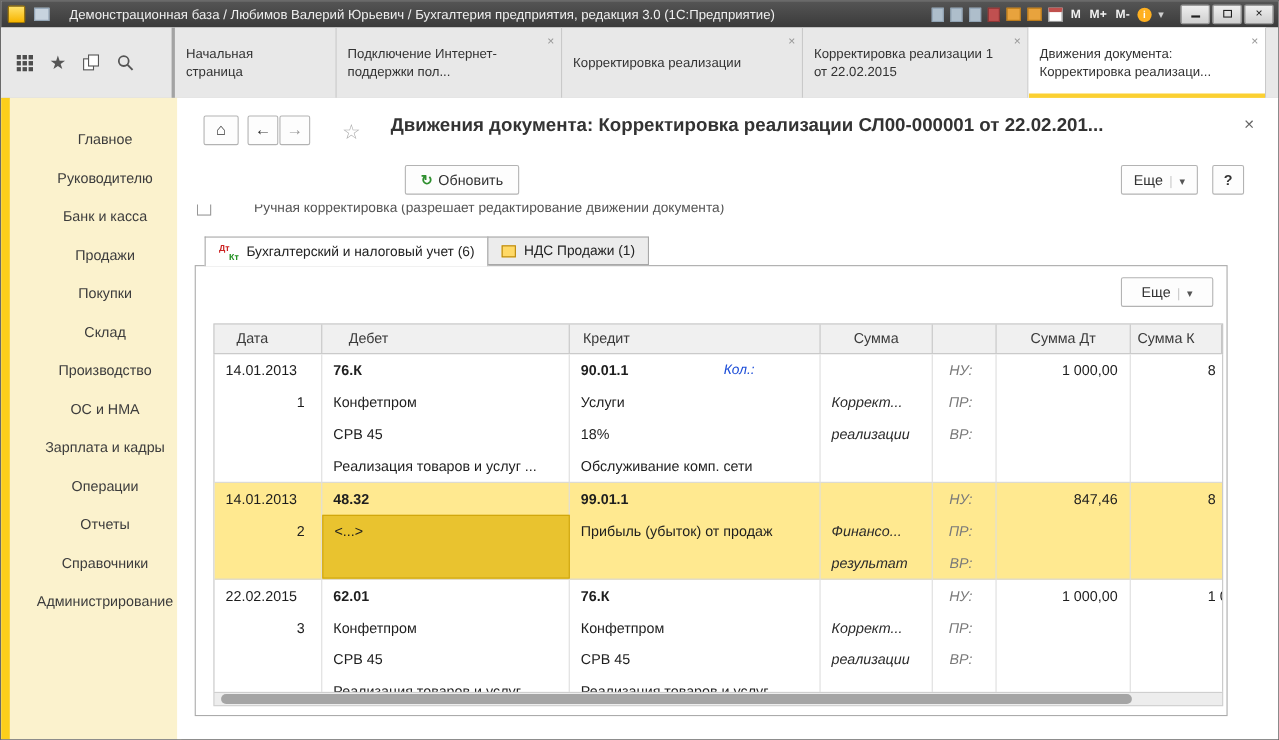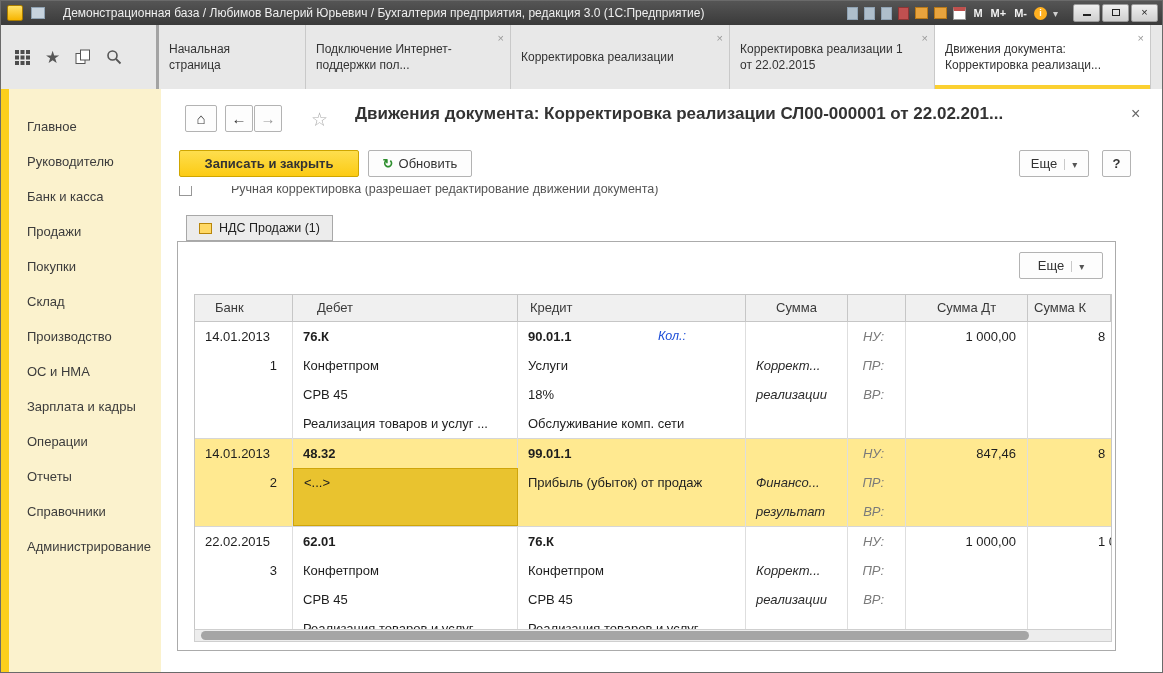--- a/index.html
+++ b/index.html
@@ -31,21 +31,21 @@
   .tabs{position:absolute;left:155px;top:0;height:64px;display:flex;}
   .tab{position:relative;height:64px;border-right:1px solid #c9c9c9;box-sizing:border-box;display:flex;align-items:center;padding:0 20px 0 10px;font-size:12px;color:#333;cursor:default;}
   .tab:first-child{border-left:3px solid #a3a3a3;}
   .tab .lbl{line-height:16px;max-height:33px;overflow:hidden;}
   .tab .x{position:absolute;top:8px;right:6px;font-size:11px;color:#999;line-height:1;}
   .tab.active{background:#fff;box-shadow:inset 0 -4px 0 #fbd031;}
   .w1{width:150px;} .w2{width:205px;} .w3{width:219px;} .w4{width:205px;} .w5{width:216px;}
 
   
   .stripe{position:absolute;left:0;top:88px;width:8px;bottom:0;background:#fccf1b;}
-  .sidebar{position:absolute;left:8px;top:88px;width:156px;bottom:0;background:#fbf2cd;border-right:1px solid #e8e0c0;box-sizing:border-box;padding-top:20px;}
+  .sidebar{position:absolute;left:8px;top:88px;width:156px;bottom:0;background:#fbf2cd;border-right:1px solid #e8e0c0;box-sizing:border-box;padding-top:20px;text-align:center;}
   .side-item{height:35px;line-height:35px;padding-left:18px;font-size:13px;color:#3c3c3c;white-space:nowrap;cursor:default;}
 
   
   .main{position:absolute;left:160px;top:88px;right:0;bottom:0;background:#fff;}
   .btn{position:absolute;box-sizing:border-box;background:#fdfdfd;border:1px solid #b3b3b3;border-radius:2px;text-align:center;font-size:13px;color:#333;cursor:default;}
   .home-btn{left:24px;top:16px;width:32px;height:27px;line-height:25px;font-size:15px;}
   .back-btn{left:64px;top:16px;width:28px;height:27px;line-height:25px;font-size:15px;font-weight:bold;color:#333;}
   .fwd-btn{left:93px;top:16px;width:28px;height:27px;line-height:25px;font-size:15px;color:#979797;}
   .nav-star{position:absolute;left:150px;top:19px;font-size:19px;color:#ababab;}
   .doc-title{position:absolute;left:194px;top:15px;width:760px;font-size:17px;font-weight:bold;color:#333;white-space:nowrap;overflow:hidden;}
@@ -200,51 +200,57 @@
   </div>
 
   <div class="main">
     <div class="btn home-btn"><span>⌂</span></div>
     <div class="btn back-btn"><span>←</span></div>
     <div class="btn fwd-btn"><span>→</span></div>
     <div class="nav-star">☆</div>
     <div class="doc-title">Движения документа: Корректировка реализации СЛ00-000001 от 22.02.201...</div>
     <div class="form-close">×</div>
 
-    <div class="btn save-btn">Записать и закрыть</div>
     <div class="btn refresh-btn">
       <span class="refresh-glyph">↻</span><span>Обновить</span>
     </div>
     <div class="btn more-btn">
       <span>Еще</span><span class="caret">▾</span>
     </div>
     <div class="btn help-btn">?</div>
 
     <div class="clip-row">
       <div class="clip-inner">
         <span class="chk"></span>
         <span class="clip-lbl">Ручная корректировка (разрешает редактирование движений документа)</span>
       </div>
     </div>
 
     <div class="view-tabs">
+      <div class="vtab active">
+        <span class="dtkt">
+            <span class="dt">Дт</span>
+            <span class="kt">Кт</span>
+          </span>
+        <span>Бухгалтерский и налоговый учет (6)</span>
+      </div>
       <div class="vtab">
         <span class="vat-ic"></span>
         <span>НДС Продажи (1)</span>
       </div>
     </div>
 
     <div class="panel">
       <div class="btn panel-more">
         <span>Еще</span><span class="caret">▾</span>
       </div>
 
       <div class="table">
         <div class="thead tgrid">
-          <div class="th pl20">Банк</div>
+          <div class="th pl20">Дата</div>
           <div class="th pl24">Дебет</div>
           <div class="th">Кредит</div>
           <div class="th ctr">Сумма</div>
           <div class="th"></div>
           <div class="th ctr">Сумма Дт</div>
           <div class="th pl6">Сумма К</div>
         </div>
 
         <div class="tbody">
 

